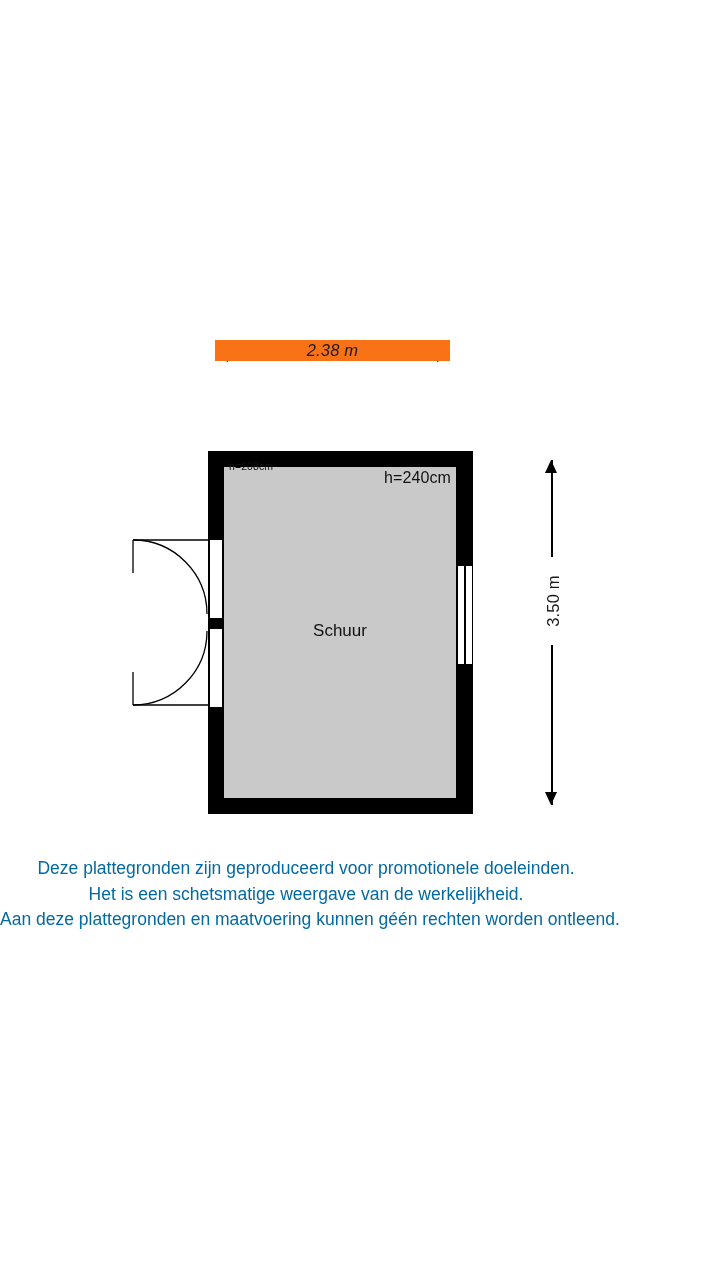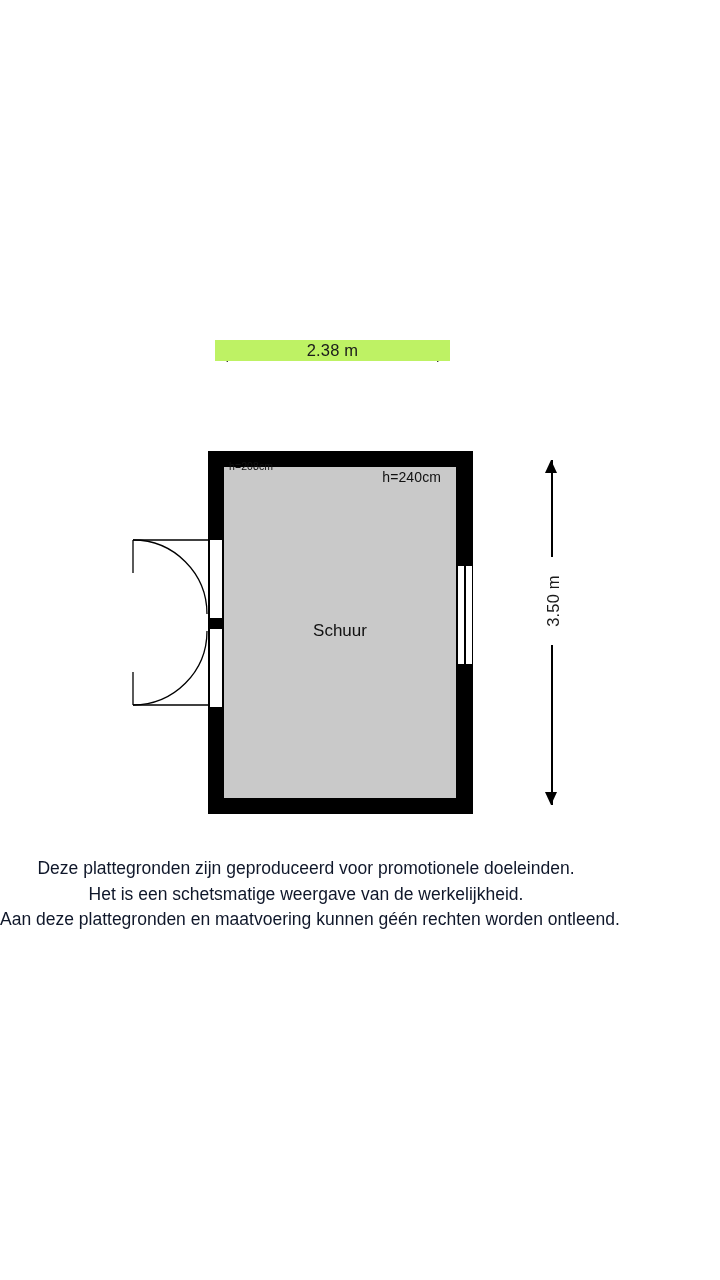--- a/index.html
+++ b/index.html
@@ -49,24 +49,25 @@
     right: 0;
     border-left: 13px solid #000;
   }
   #dim-top .label {
     position: absolute;
     left: 0;
     top: 0;
     width: 235px;
     text-align: center;
     font-size: 16.5px;
-    background: #bef264;
+    background: #f97316;
     padding: 1px 0 2px 0;
     line-height: 18px;
     letter-spacing: 0.2px;
+    font-style: italic;
   }
 
   
   #dim-right {
     position: absolute;
     left: 533px;
     top: 460px;
     width: 40px;
     height: 345px;
   }
@@ -149,23 +150,23 @@
   .h-left {
     position: absolute;
     left: 96px;
     top: 14px;
     font-size: 10.5px;
     color: #111;
     letter-spacing: 0.1px;
   }
   .h-right {
     position: absolute;
-    right: 32px;
+    right: 22px;
     top: 23px;
-    font-size: 14px;
+    font-size: 16px;
     color: #111;
     letter-spacing: 0.1px;
   }
 
   
   .door-gap {
     position: absolute;
     left: 75px;
     width: 16px;
     background: #ffffff;
@@ -233,21 +234,21 @@
 
   
   #disclaimer {
     position: absolute;
     left: 0;
     top: 856px;
     width: 612px;
     text-align: center;
     font-size: 17.5px;
     line-height: 25.5px;
-    color: #0f172a;
+    color: #0369a1;
   }
   #disclaimer div { white-space: nowrap; }
 </style>
 </head>
 <body>
 
 <div id="dim-top">
   <div class="line"></div>
   <div class="arrow-l"></div>
   <div class="arrow-r"></div>

